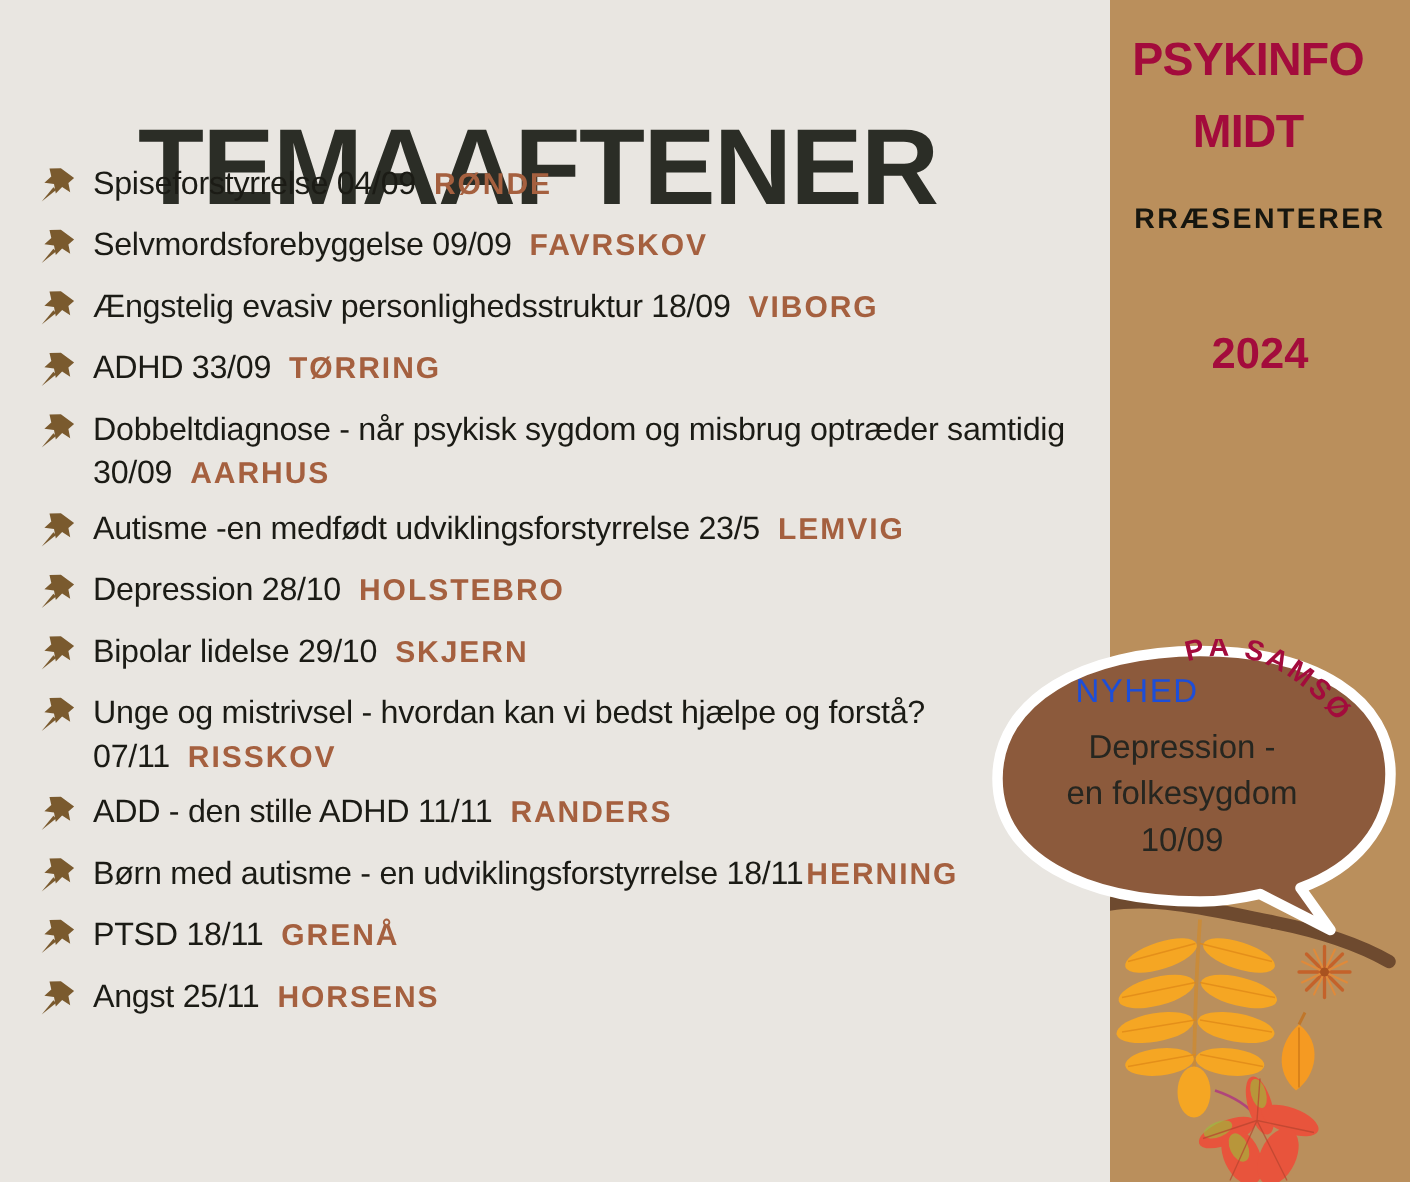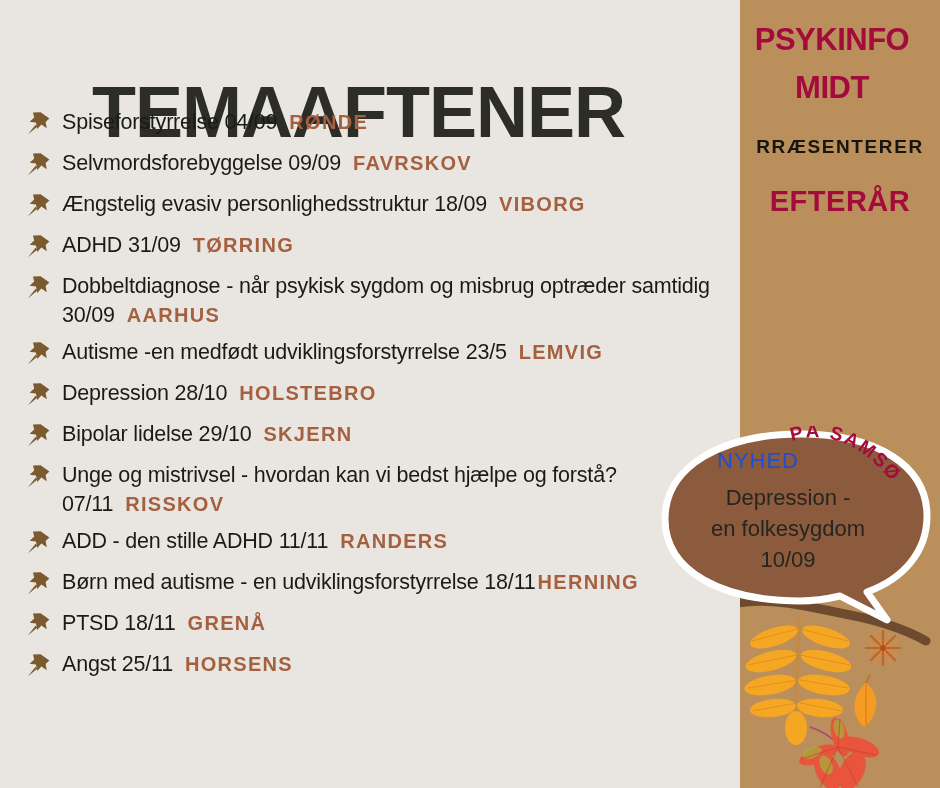--- a/index.html
+++ b/index.html
@@ -201,21 +201,21 @@
 </style>
 </head>
 <body>
 
 <div id="poster">
 
   <div id="sidebar">
     <div class="side-brand" id="brand-line1">PSYKINFO</div>
     <div class="side-brand" id="brand-line2">MIDT</div>
     <div id="brand-presenterer">RRÆSENTERER</div>
-    <div id="brand-season">EFTERÅR</div>
+    <div id="brand-year">2024</div>
   </div>
 
   <h1 id="title">TEMAAFTENER</h1>
 
   <div id="event-list">
       <div class="event-row"><span class="pin-icon"><svg viewBox="0 0 26 26">
             <g fill="#7A5A2E">
               <path d="M14.6 2.2 L23.4 8.6 L19.6 12.0 L20.8 18.2 L15.4 14.6 L11.2 19.0 L10.0 12.6 L3.6 11.8 L8.2 7.6 L7.0 2.4 Z"></path>
               <path d="M9.6 14.8 L1.8 24.4 L11.4 16.6 Z"></path>
             </g>
@@ -230,21 +230,21 @@
             <g fill="#7A5A2E">
               <path d="M14.6 2.2 L23.4 8.6 L19.6 12.0 L20.8 18.2 L15.4 14.6 L11.2 19.0 L10.0 12.6 L3.6 11.8 L8.2 7.6 L7.0 2.4 Z"></path>
               <path d="M9.6 14.8 L1.8 24.4 L11.4 16.6 Z"></path>
             </g>
           </svg></span><span class="event-text">Ængstelig evasiv personlighedsstruktur 18/09</span><span class="event-city">VIBORG</span></div>
       <div class="event-row"><span class="pin-icon"><svg viewBox="0 0 26 26">
             <g fill="#7A5A2E">
               <path d="M14.6 2.2 L23.4 8.6 L19.6 12.0 L20.8 18.2 L15.4 14.6 L11.2 19.0 L10.0 12.6 L3.6 11.8 L8.2 7.6 L7.0 2.4 Z"></path>
               <path d="M9.6 14.8 L1.8 24.4 L11.4 16.6 Z"></path>
             </g>
-          </svg></span><span class="event-text">ADHD 31/09</span><span class="event-city">TØRRING</span></div>
+          </svg></span><span class="event-text">ADHD 33/09</span><span class="event-city">TØRRING</span></div>
       <div class="event-row"><span class="pin-icon"><svg viewBox="0 0 26 26">
             <g fill="#7A5A2E">
               <path d="M14.6 2.2 L23.4 8.6 L19.6 12.0 L20.8 18.2 L15.4 14.6 L11.2 19.0 L10.0 12.6 L3.6 11.8 L8.2 7.6 L7.0 2.4 Z"></path>
               <path d="M9.6 14.8 L1.8 24.4 L11.4 16.6 Z"></path>
             </g>
           </svg></span><span class="event-text">Dobbeltdiagnose - når psykisk sygdom og misbrug optræder samtidig 30/09</span><span class="event-city">AARHUS</span></div>
       <div class="event-row"><span class="pin-icon"><svg viewBox="0 0 26 26">
             <g fill="#7A5A2E">
               <path d="M14.6 2.2 L23.4 8.6 L19.6 12.0 L20.8 18.2 L15.4 14.6 L11.2 19.0 L10.0 12.6 L3.6 11.8 L8.2 7.6 L7.0 2.4 Z"></path>
               <path d="M9.6 14.8 L1.8 24.4 L11.4 16.6 Z"></path>

